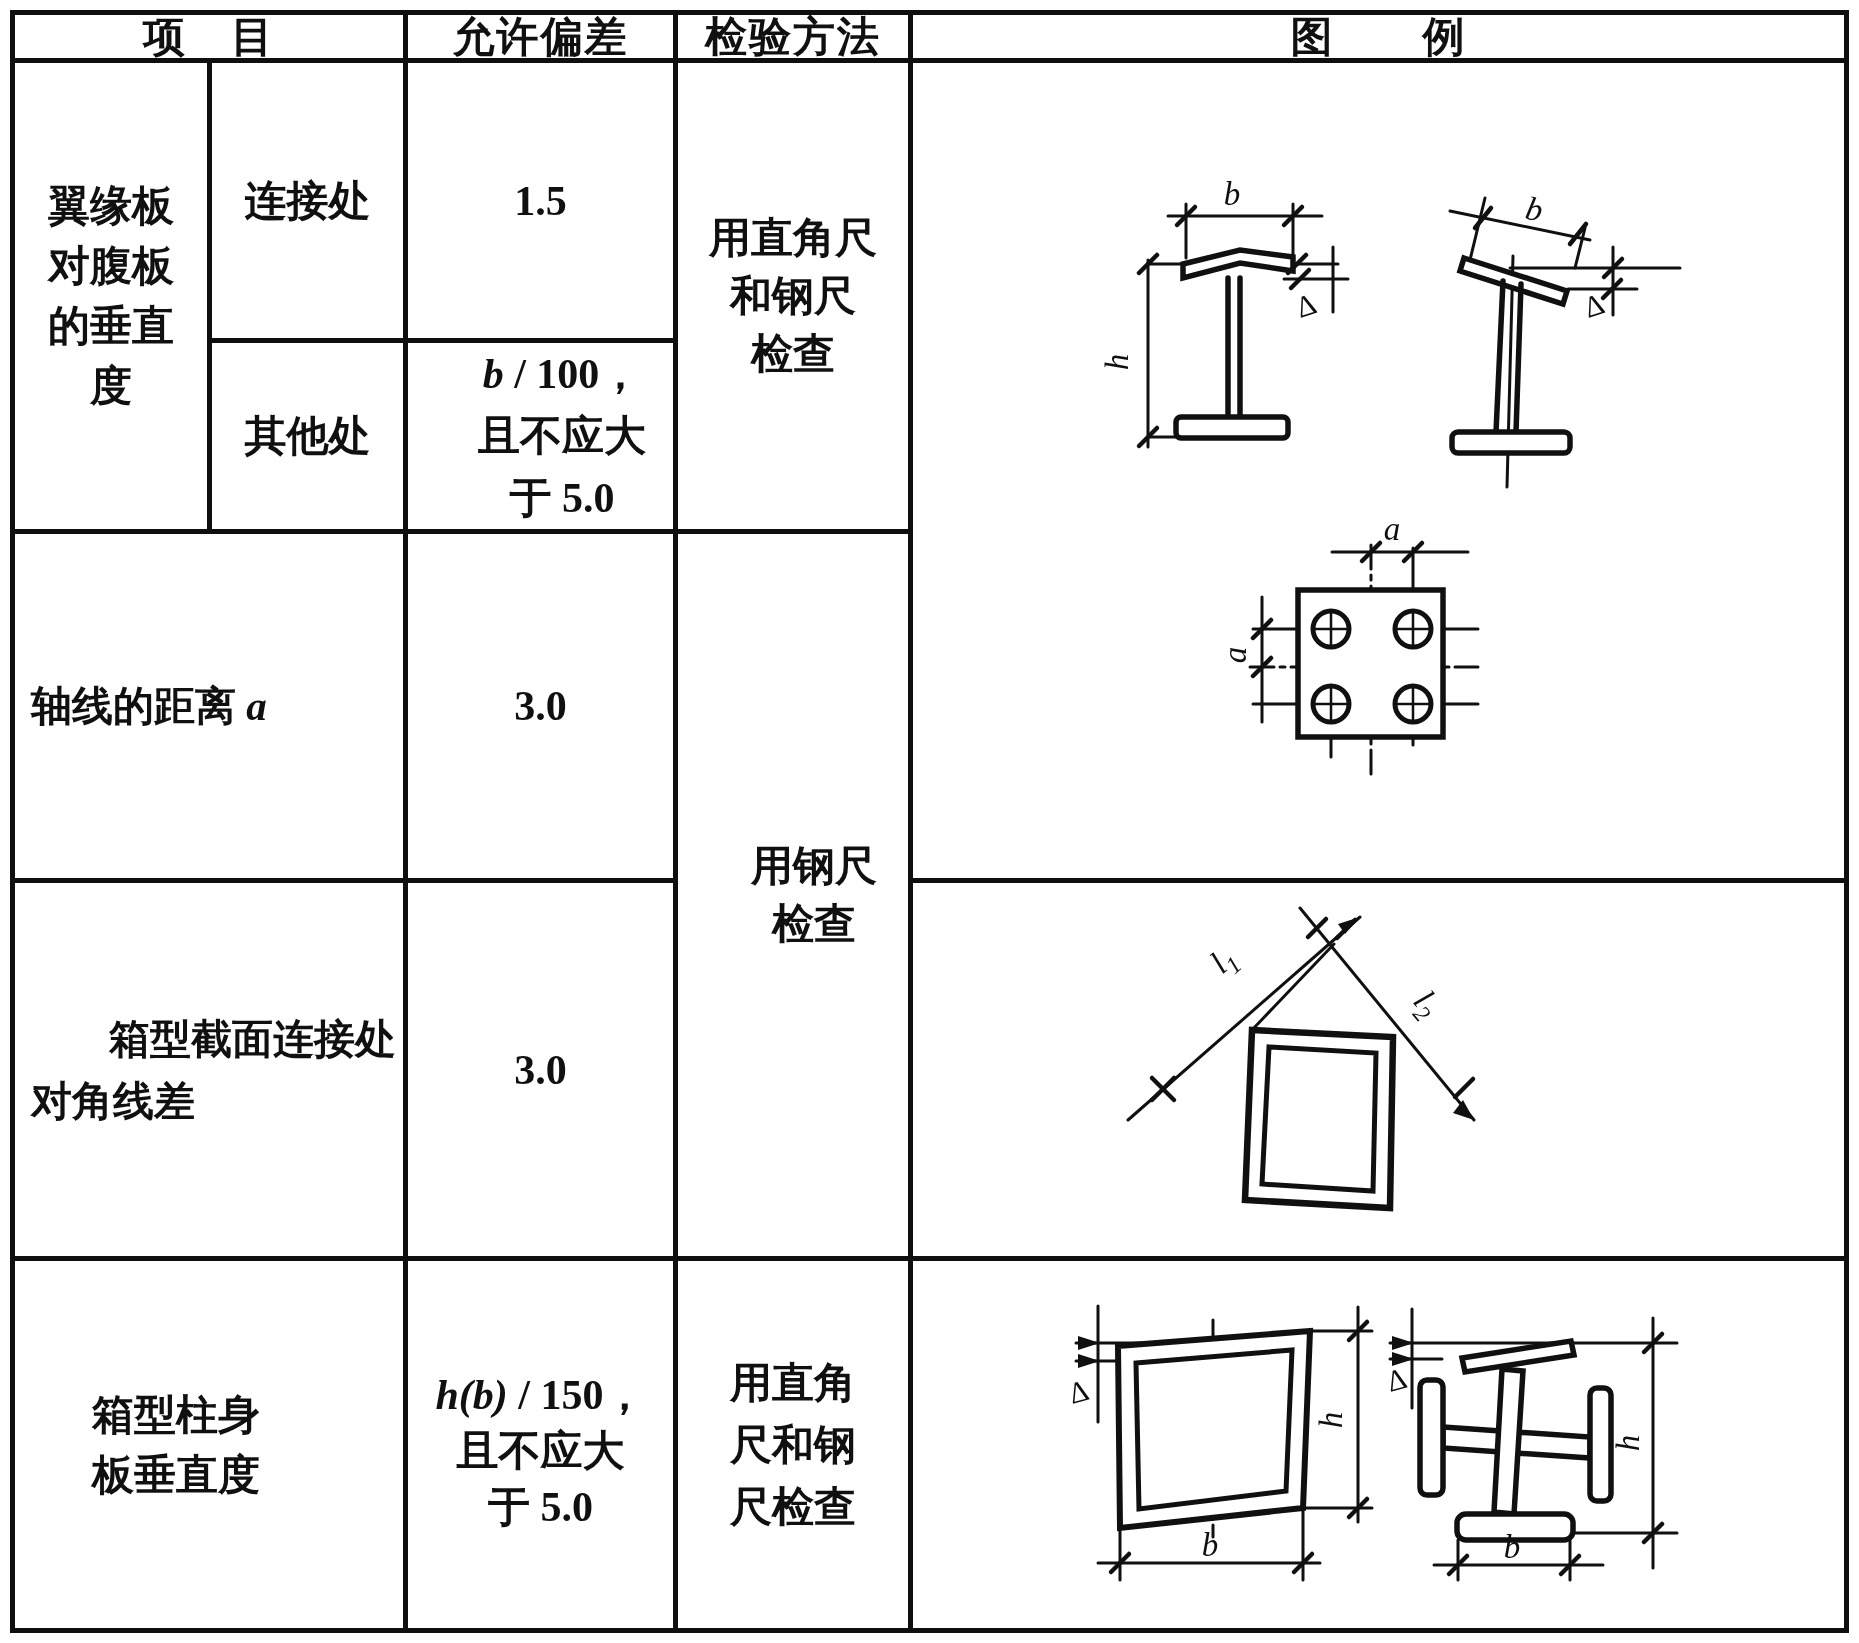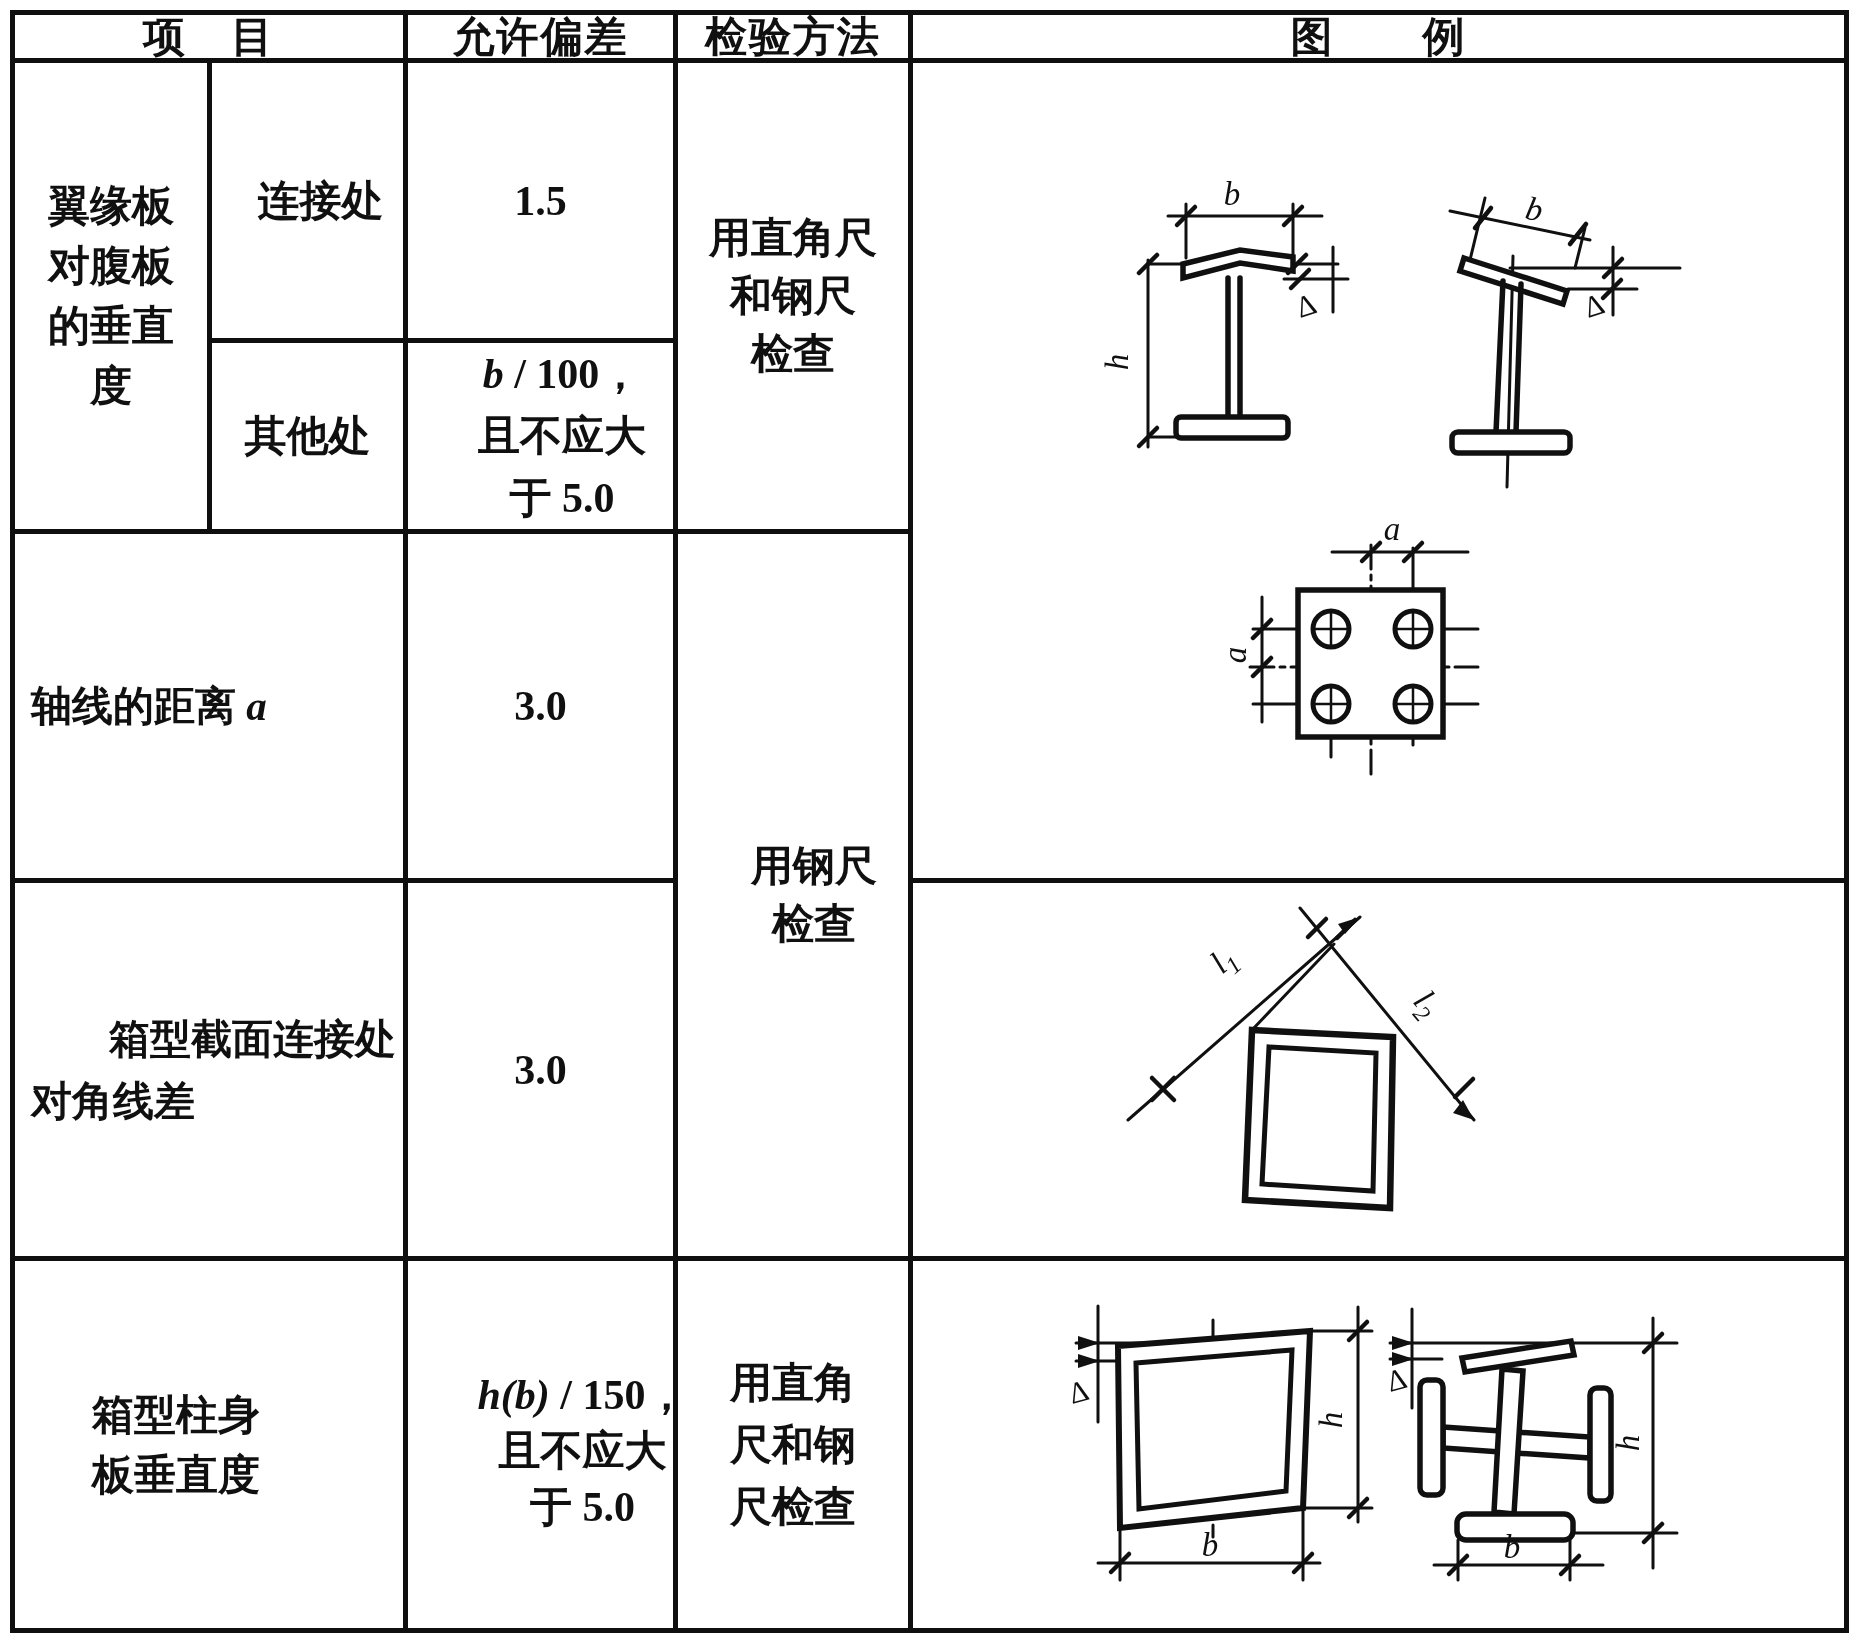--- a/index.html
+++ b/index.html
@@ -56,21 +56,21 @@
   <div class="cell" style="left:15px;top:63px;width:192px;height:466px;">
     <span class="ln">翼缘板</span>
     <span class="ln">对腹板</span>
     <span class="ln">的垂直</span>
     <span class="ln">度</span>
   </div>
 
   <div class="cell hdr" style="left:913px;top:15px;width:931px;height:43px;">
     <span class="ln">图　　例</span>
   </div>
-  <div class="cell" style="left:212px;top:63px;width:191px;height:275px;padding-left:13px;">
+  <div class="cell" style="left:212px;top:63px;width:191px;height:275px;">
     <span class="ln">连接处</span>
   </div>
   <div class="cell" style="left:408px;top:63px;width:265px;height:275px;">
     <span class="ln">1.5</span>
   </div>
   <div class="cell" style="left:212px;top:343px;width:191px;height:186px;">
     <span class="ln">其他处</span>
   </div>
   <div class="cell" style="left:408px;top:343px;width:308px;height:186px;line-height:62px;">
     <span class="ln"><span class="it">b</span><span> / 100，</span></span>
@@ -100,21 +100,21 @@
     <span class="ln">对角线差</span>
   </div>
   <div class="cell" style="left:408px;top:883px;width:265px;height:373px;">
     <span class="ln">3.0</span>
   </div>
 
   <div class="cell" style="left:15px;top:1261px;width:388px;height:367px;padding-right:66px;box-sizing:border-box;">
     <span class="ln">箱型柱身</span>
     <span class="ln">板垂直度</span>
   </div>
-  <div class="cell" style="left:408px;top:1261px;width:265px;height:367px;line-height:56px;padding-top:12px;box-sizing:border-box;margin-left:42px;">
+  <div class="cell" style="left:408px;top:1261px;width:265px;height:367px;line-height:56px;padding-top:12px;box-sizing:border-box;">
     <span class="ln"><span class="it">h(b)</span><span> / 150，</span></span>
     <span class="ln">且不应大</span>
     <span class="ln">于 5.0</span>
   </div>
   <div class="cell" style="left:678px;top:1261px;width:230px;height:367px;line-height:62px;">
     <span class="ln">用直角</span>
     <span class="ln">尺和钢</span>
     <span class="ln">尺检查</span>
   </div>
 

